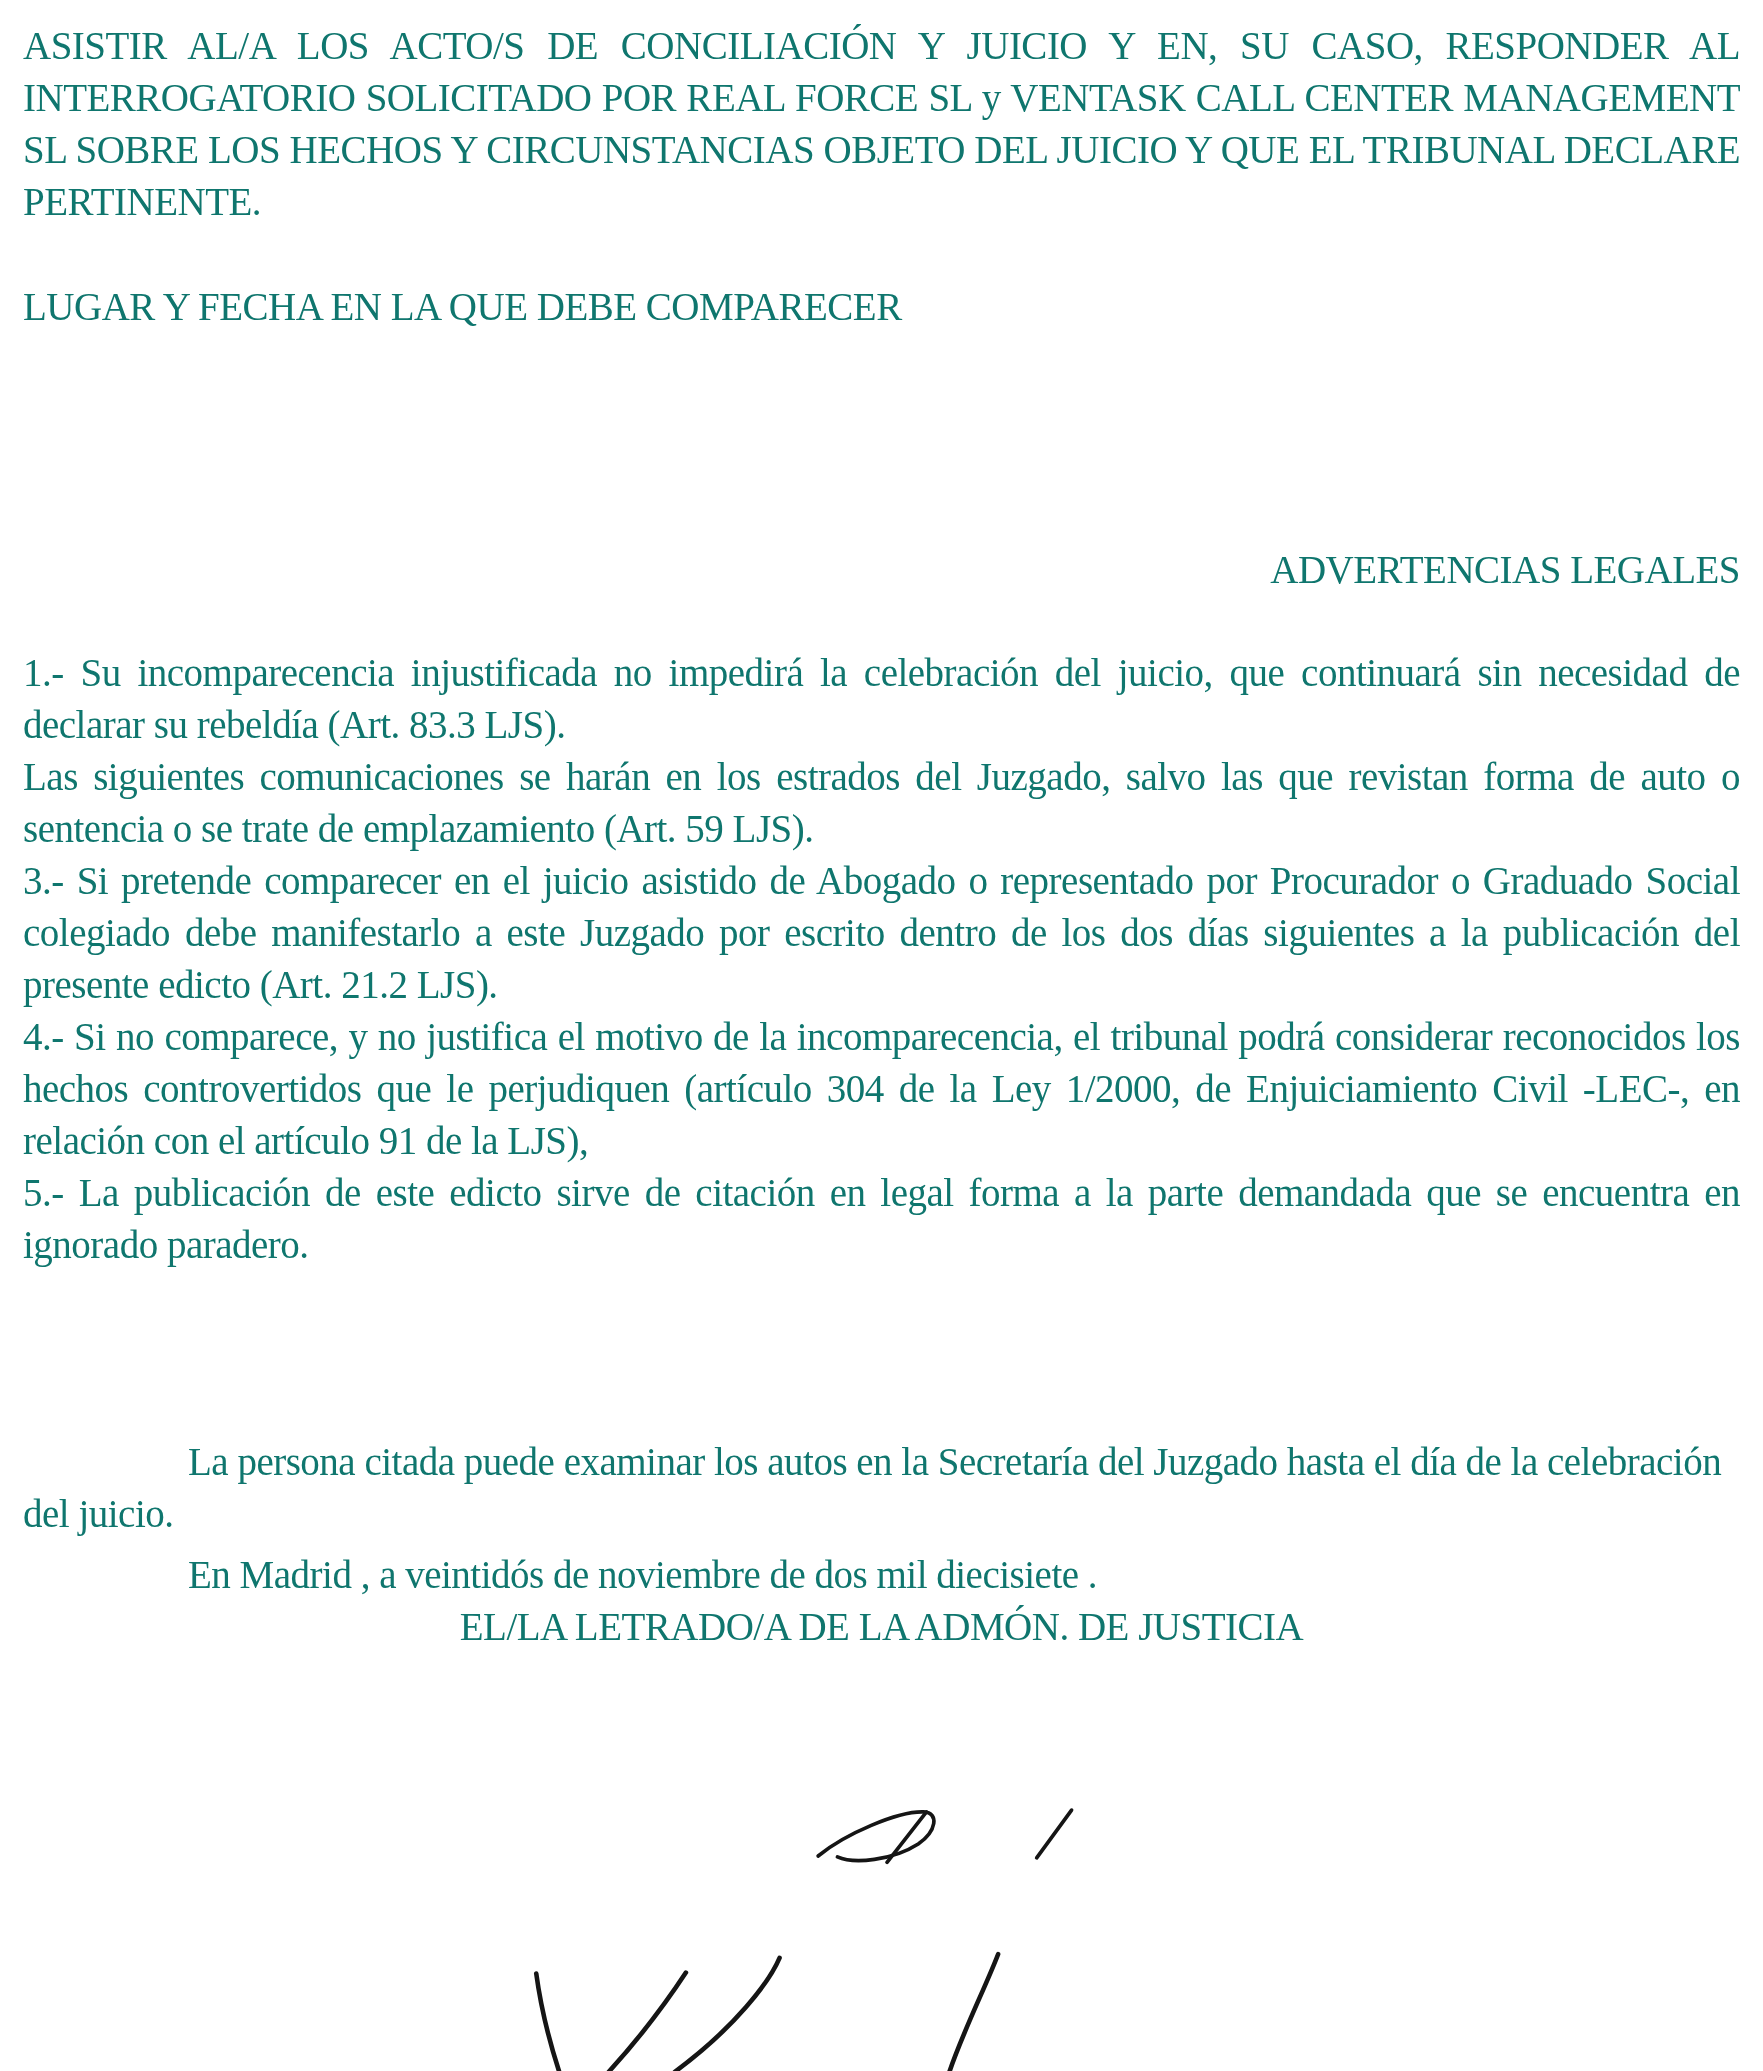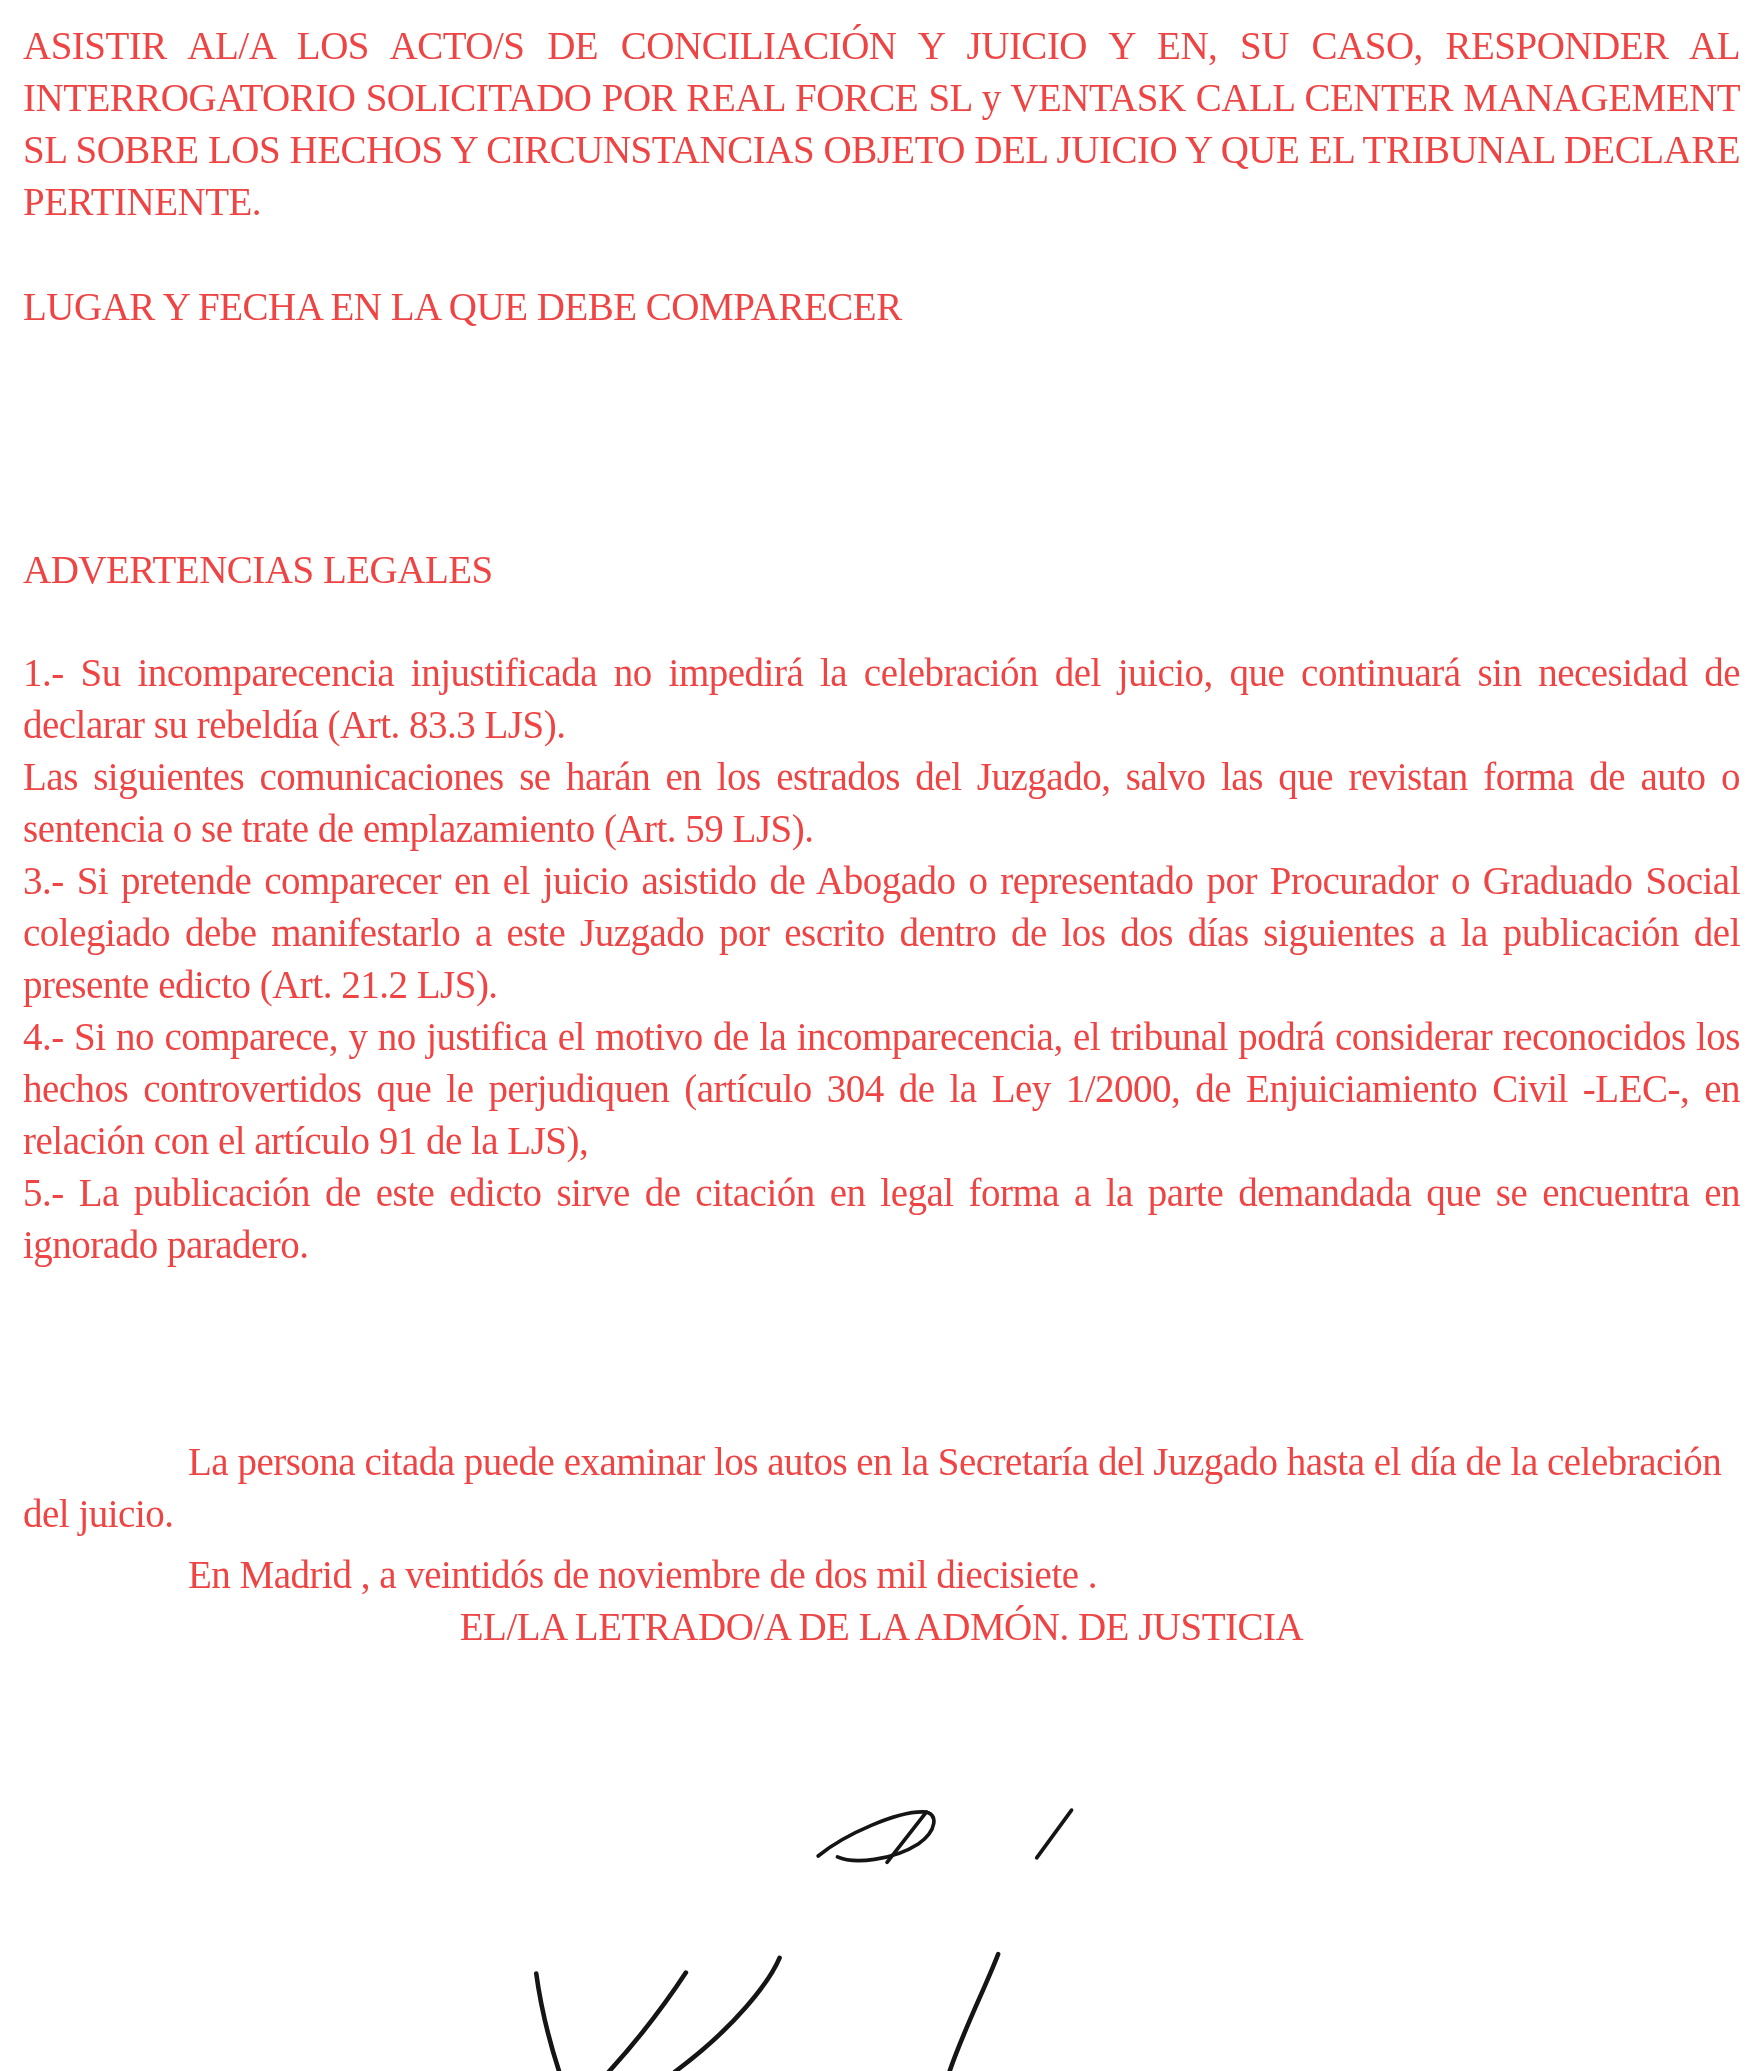--- a/index.html
+++ b/index.html
@@ -5,21 +5,21 @@
   html, body {
     margin: 0;
     padding: 0;
     background: #ffffff;
   }
   .page {
     position: relative;
     width: 1763px;
     height: 2072px;
     background: #ffffff;
-    color: #ef4444;
+    color: #0f766e;
     overflow: hidden;
     font-family: "Liberation Serif", "DejaVu Serif", serif;
     font-size: 39px;
     line-height: 52px;
     letter-spacing: -0.5px;
     box-sizing: border-box;
     padding: 20px 23px 0 23px;
   }
   .page p, .page h2 {
     margin: 0;
@@ -31,21 +31,21 @@
   .justified { text-align: justify; }
   .intro { margin-top: 0; }
   .section-heading {
     font-weight: bold;
     margin-top: 53px !important;
     text-align: left;
   }
   .sede { margin-top: 51px !important; }
   .warnings-heading {
     font-weight: bold;
-    text-align: left;
+    text-align: right;
     margin-top: 211px !important;
   }
   .warnings { margin-top: 51px; }
   .closing {
     margin-top: 165px !important;
     text-indent: 165px;
     text-align: left;
   }
   .dateline {
     margin-top: 9.2px !important;

